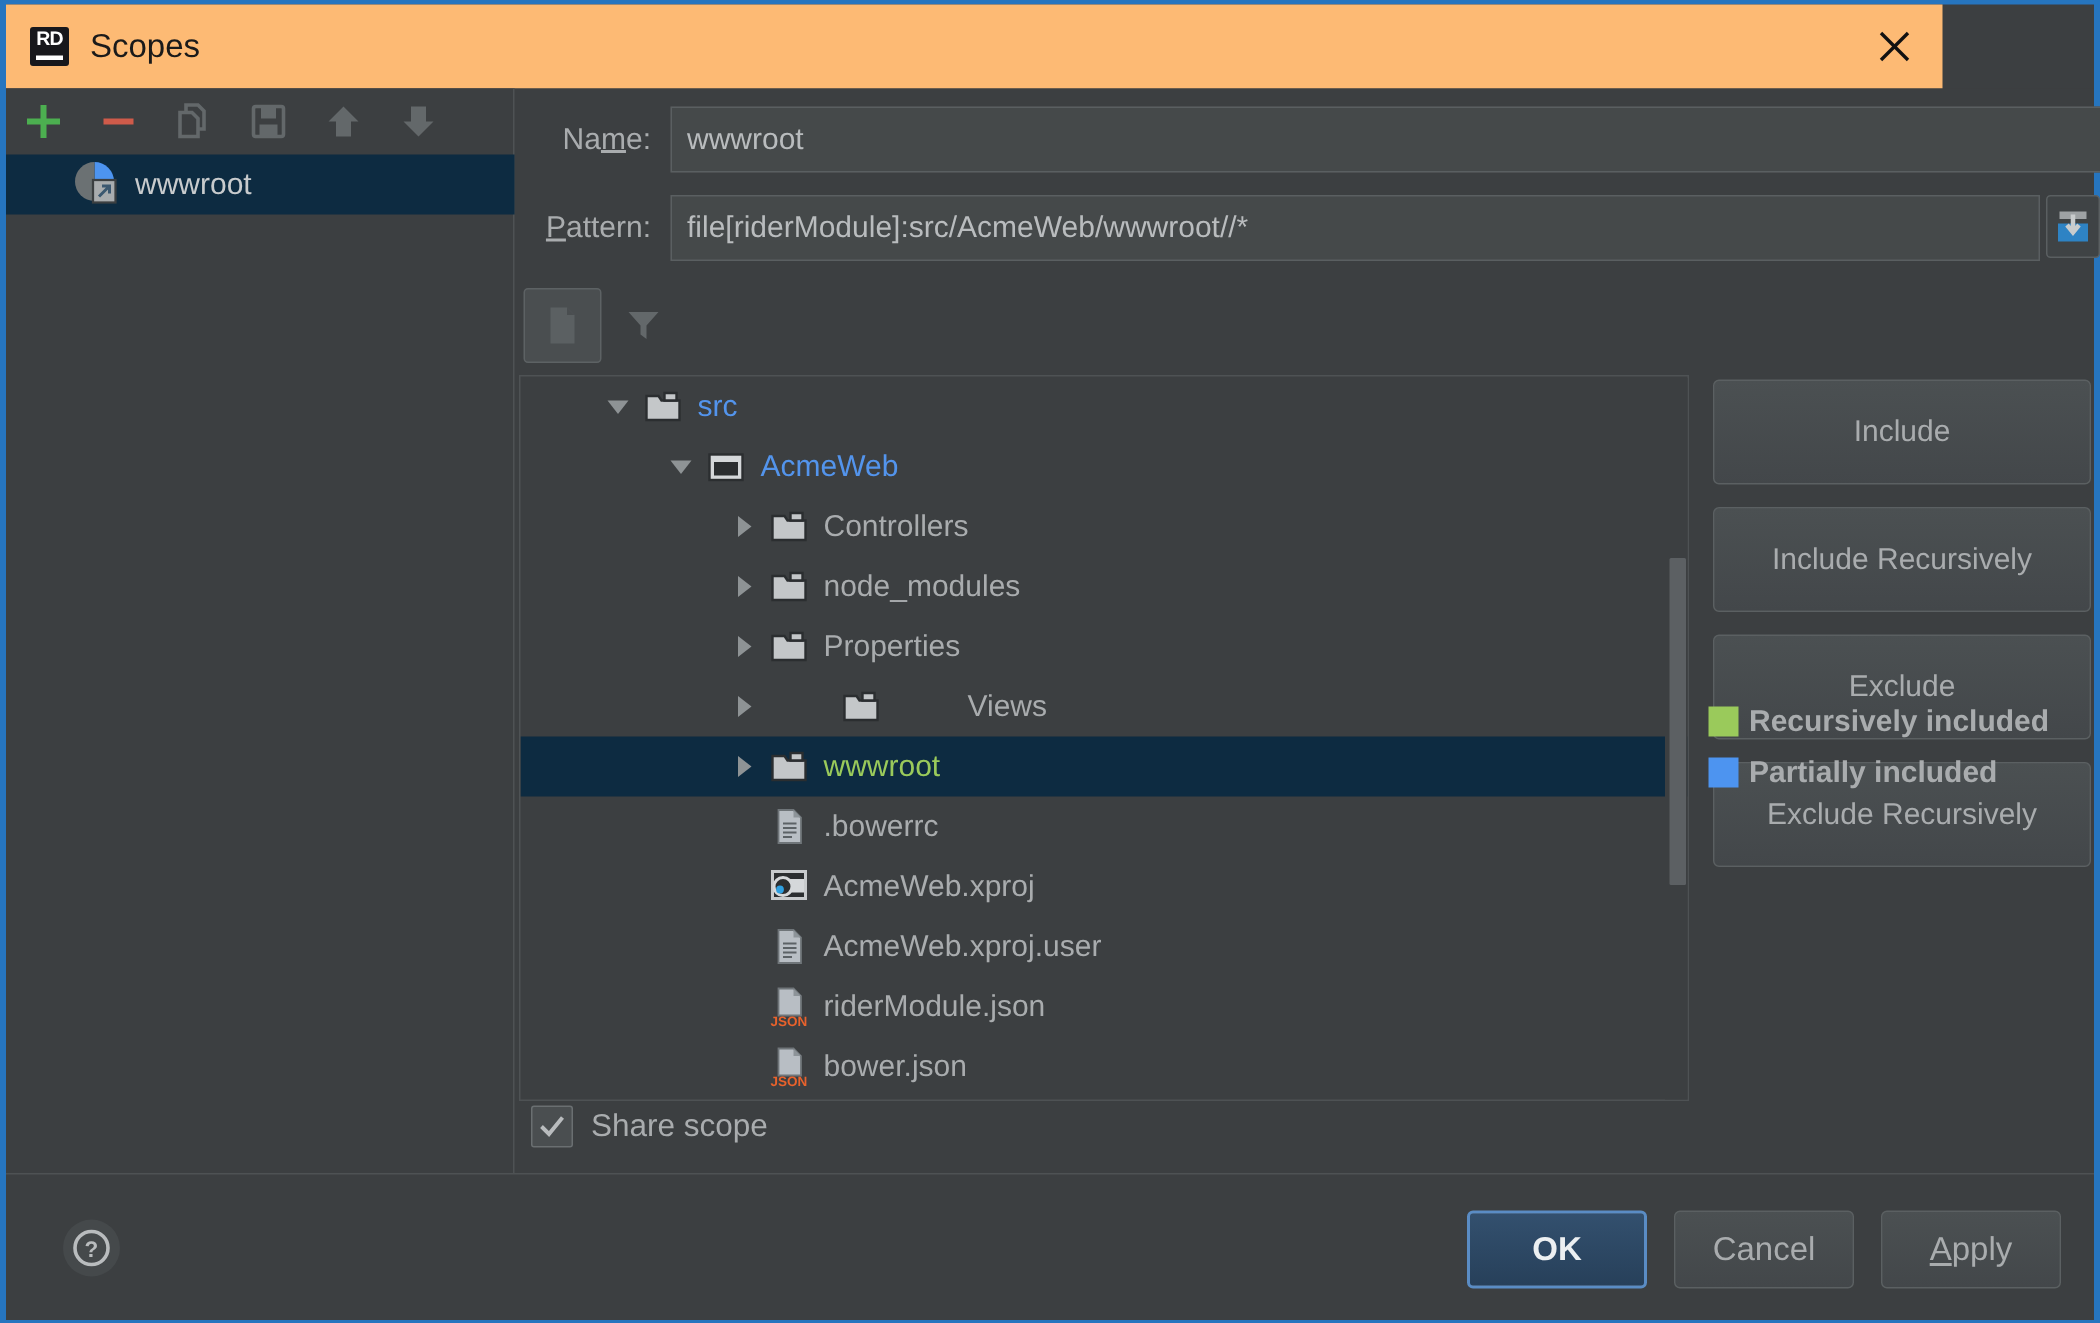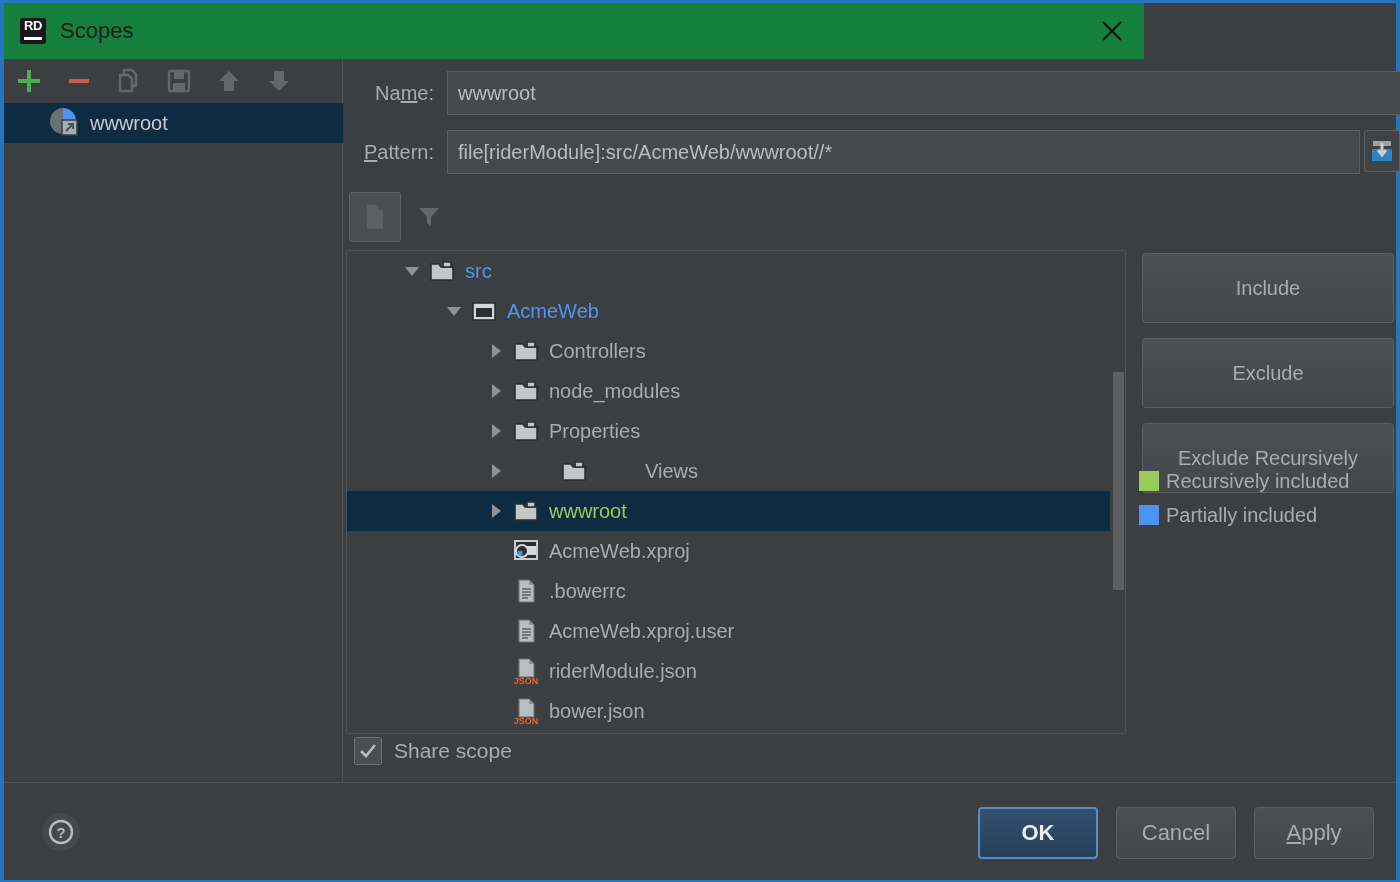--- a/index.html
+++ b/index.html
@@ -15,22 +15,22 @@
     box-sizing: border-box;
     border-left: 4px solid #2675bf;
     border-right: 4px solid #2675bf;
     border-top: 3px solid #2675bf;
     border-bottom: 3px solid #2675bf;
     background: #3c3f41;
   }
   
   .titlebar {
     position: absolute; left: 0; top: 0;
-    width: 1140px; height: 56px;
-    background: #15803d;
+    width: 1291px; height: 56px;
+    background: #fdba74;
     display: flex; align-items: center;
   }
   .rd-logo {
     width: 26px; height: 26px; margin-left: 16px;
     background: #18181c; border-radius: 2px;
     color: #ffffff; font-size: 13px; font-weight: bold;
     display: flex; align-items: flex-start; justify-content: center;
     line-height: 15px; letter-spacing: -0.5px;
     position: relative; overflow: hidden;
     font-family: "Liberation Sans", sans-serif;
@@ -170,21 +170,21 @@
   .sbtn {
     width: 252px; height: 70px; margin-bottom: 15px;
     background: linear-gradient(#4b5052, #43474a);
     border: 1px solid #5b6062; border-radius: 4px;
     color: #a9acae; font-size: 20px;
     display: flex; align-items: center; justify-content: center;
     box-sizing: border-box; cursor: default;
     font-family: "Liberation Sans", sans-serif;
   }
   .legend {
-    position: absolute; left: 795px; top: 405px;
+    position: absolute; left: 795px; top: 405px; font-weight: bold;
   }
   .legend-row {
     display: flex; align-items: center; height: 34px;
   }
   .legend-swatch {
     width: 20px; height: 20px; flex: 0 0 20px;
   }
   .legend-label { margin-left: 7px; color: #a9acae; font-size: 20px; }
   
   .share-row {
@@ -450,48 +450,48 @@
                   <path d="M3 7 h8 l2 3 h12 v13 h-22 z" fill="#c4c7c9" stroke="#2b2e30" stroke-width="1.6"></path>
                   <path d="M15 5 h8 v5 h-8 z" fill="#c4c7c9" stroke="#2b2e30" stroke-width="1.6"></path>
                 </svg>
               </span>
               <span class="tree-label green">wwwroot</span>
             </div>
             <div class="tree-row" style="padding-left: 134px;">
               <span class="tree-arrow"></span>
               <span class="tree-icon">
                 <svg width="28" height="28" viewBox="0 0 28 28">
+                  <path d="M7 3 h10 l5 5 v17 h-15 z" fill="#b8bec4" stroke="#6f7579" stroke-width="1.2"></path>
+                  <path d="M17 3 v5 h5" fill="#8d9499"></path>
+                  <path d="M10 12 h9 M10 15 h9 M10 18 h9 M10 21 h6" stroke="#5c6266" stroke-width="1.4"></path>
+                </svg>
+              </span>
+              <span class="tree-label ">.bowerrc</span>
+            </div>
+            <div class="tree-row" style="padding-left: 134px;">
+              <span class="tree-arrow"></span>
+              <span class="tree-icon">
+                <svg width="28" height="28" viewBox="0 0 28 28">
                   <rect x="3" y="4" width="22" height="18" fill="#2b2e30" stroke="#c8cbcd" stroke-width="2"></rect>
                   <rect x="11" y="9" width="13" height="9" fill="#d5d8da"></rect>
                   <circle cx="10" cy="14" r="6" fill="#2b2e30" stroke="#d5d8da" stroke-width="2"></circle>
                   <circle cx="8" cy="16" r="2.6" fill="#2e9fe0"></circle>
                 </svg>
               </span>
               <span class="tree-label ">AcmeWeb.xproj</span>
             </div>
             <div class="tree-row" style="padding-left: 134px;">
               <span class="tree-arrow"></span>
               <span class="tree-icon">
                 <svg width="28" height="28" viewBox="0 0 28 28">
                   <path d="M7 3 h10 l5 5 v17 h-15 z" fill="#b8bec4" stroke="#6f7579" stroke-width="1.2"></path>
                   <path d="M17 3 v5 h5" fill="#8d9499"></path>
                   <path d="M10 12 h9 M10 15 h9 M10 18 h9 M10 21 h6" stroke="#5c6266" stroke-width="1.4"></path>
                 </svg>
               </span>
-              <span class="tree-label ">.bowerrc</span>
-            </div>
-            <div class="tree-row" style="padding-left: 134px;">
-              <span class="tree-arrow"></span>
-              <span class="tree-icon">
-                <svg width="28" height="28" viewBox="0 0 28 28">
-                  <path d="M7 3 h10 l5 5 v17 h-15 z" fill="#b8bec4" stroke="#6f7579" stroke-width="1.2"></path>
-                  <path d="M17 3 v5 h5" fill="#8d9499"></path>
-                  <path d="M10 12 h9 M10 15 h9 M10 18 h9 M10 21 h6" stroke="#5c6266" stroke-width="1.4"></path>
-                </svg>
-              </span>
               <span class="tree-label ">AcmeWeb.xproj.user</span>
             </div>
             <div class="tree-row" style="padding-left: 134px;">
               <span class="tree-arrow"></span>
               <span class="tree-icon">
                 <svg width="28" height="28" viewBox="0 0 28 28">
                   <path d="M7 2 h10 l5 5 v13 h-15 z" fill="#b8bec4" stroke="#6f7579" stroke-width="1.2"></path>
                   <path d="M17 2 v5 h5" fill="#8d9499"></path>
                   <text x="14" y="27" text-anchor="middle" font-size="9" font-weight="bold" fill="#e8622c" font-family="Liberation Sans, sans-serif">JSON</text>
                 </svg>
@@ -510,20 +510,21 @@
               <span class="tree-label ">bower.json</span>
             </div>
           </div>
         <div class="tree-scrollbar">
           <div class="tree-thumb"></div>
         </div>
       </div>
 
       <div class="side-buttons" id="side-buttons">
           <div class="sbtn">Include</div>
+          <div class="sbtn">Include Recursively</div>
           <div class="sbtn">Exclude</div>
           <div class="sbtn">Exclude Recursively</div>
         </div>
 
       <div class="legend" id="legend">
           <div class="legend-row">
             <span class="legend-swatch" style="background: rgb(154, 202, 91);"></span>
             <span class="legend-label">Recursively included</span>
           </div>
           <div class="legend-row">

